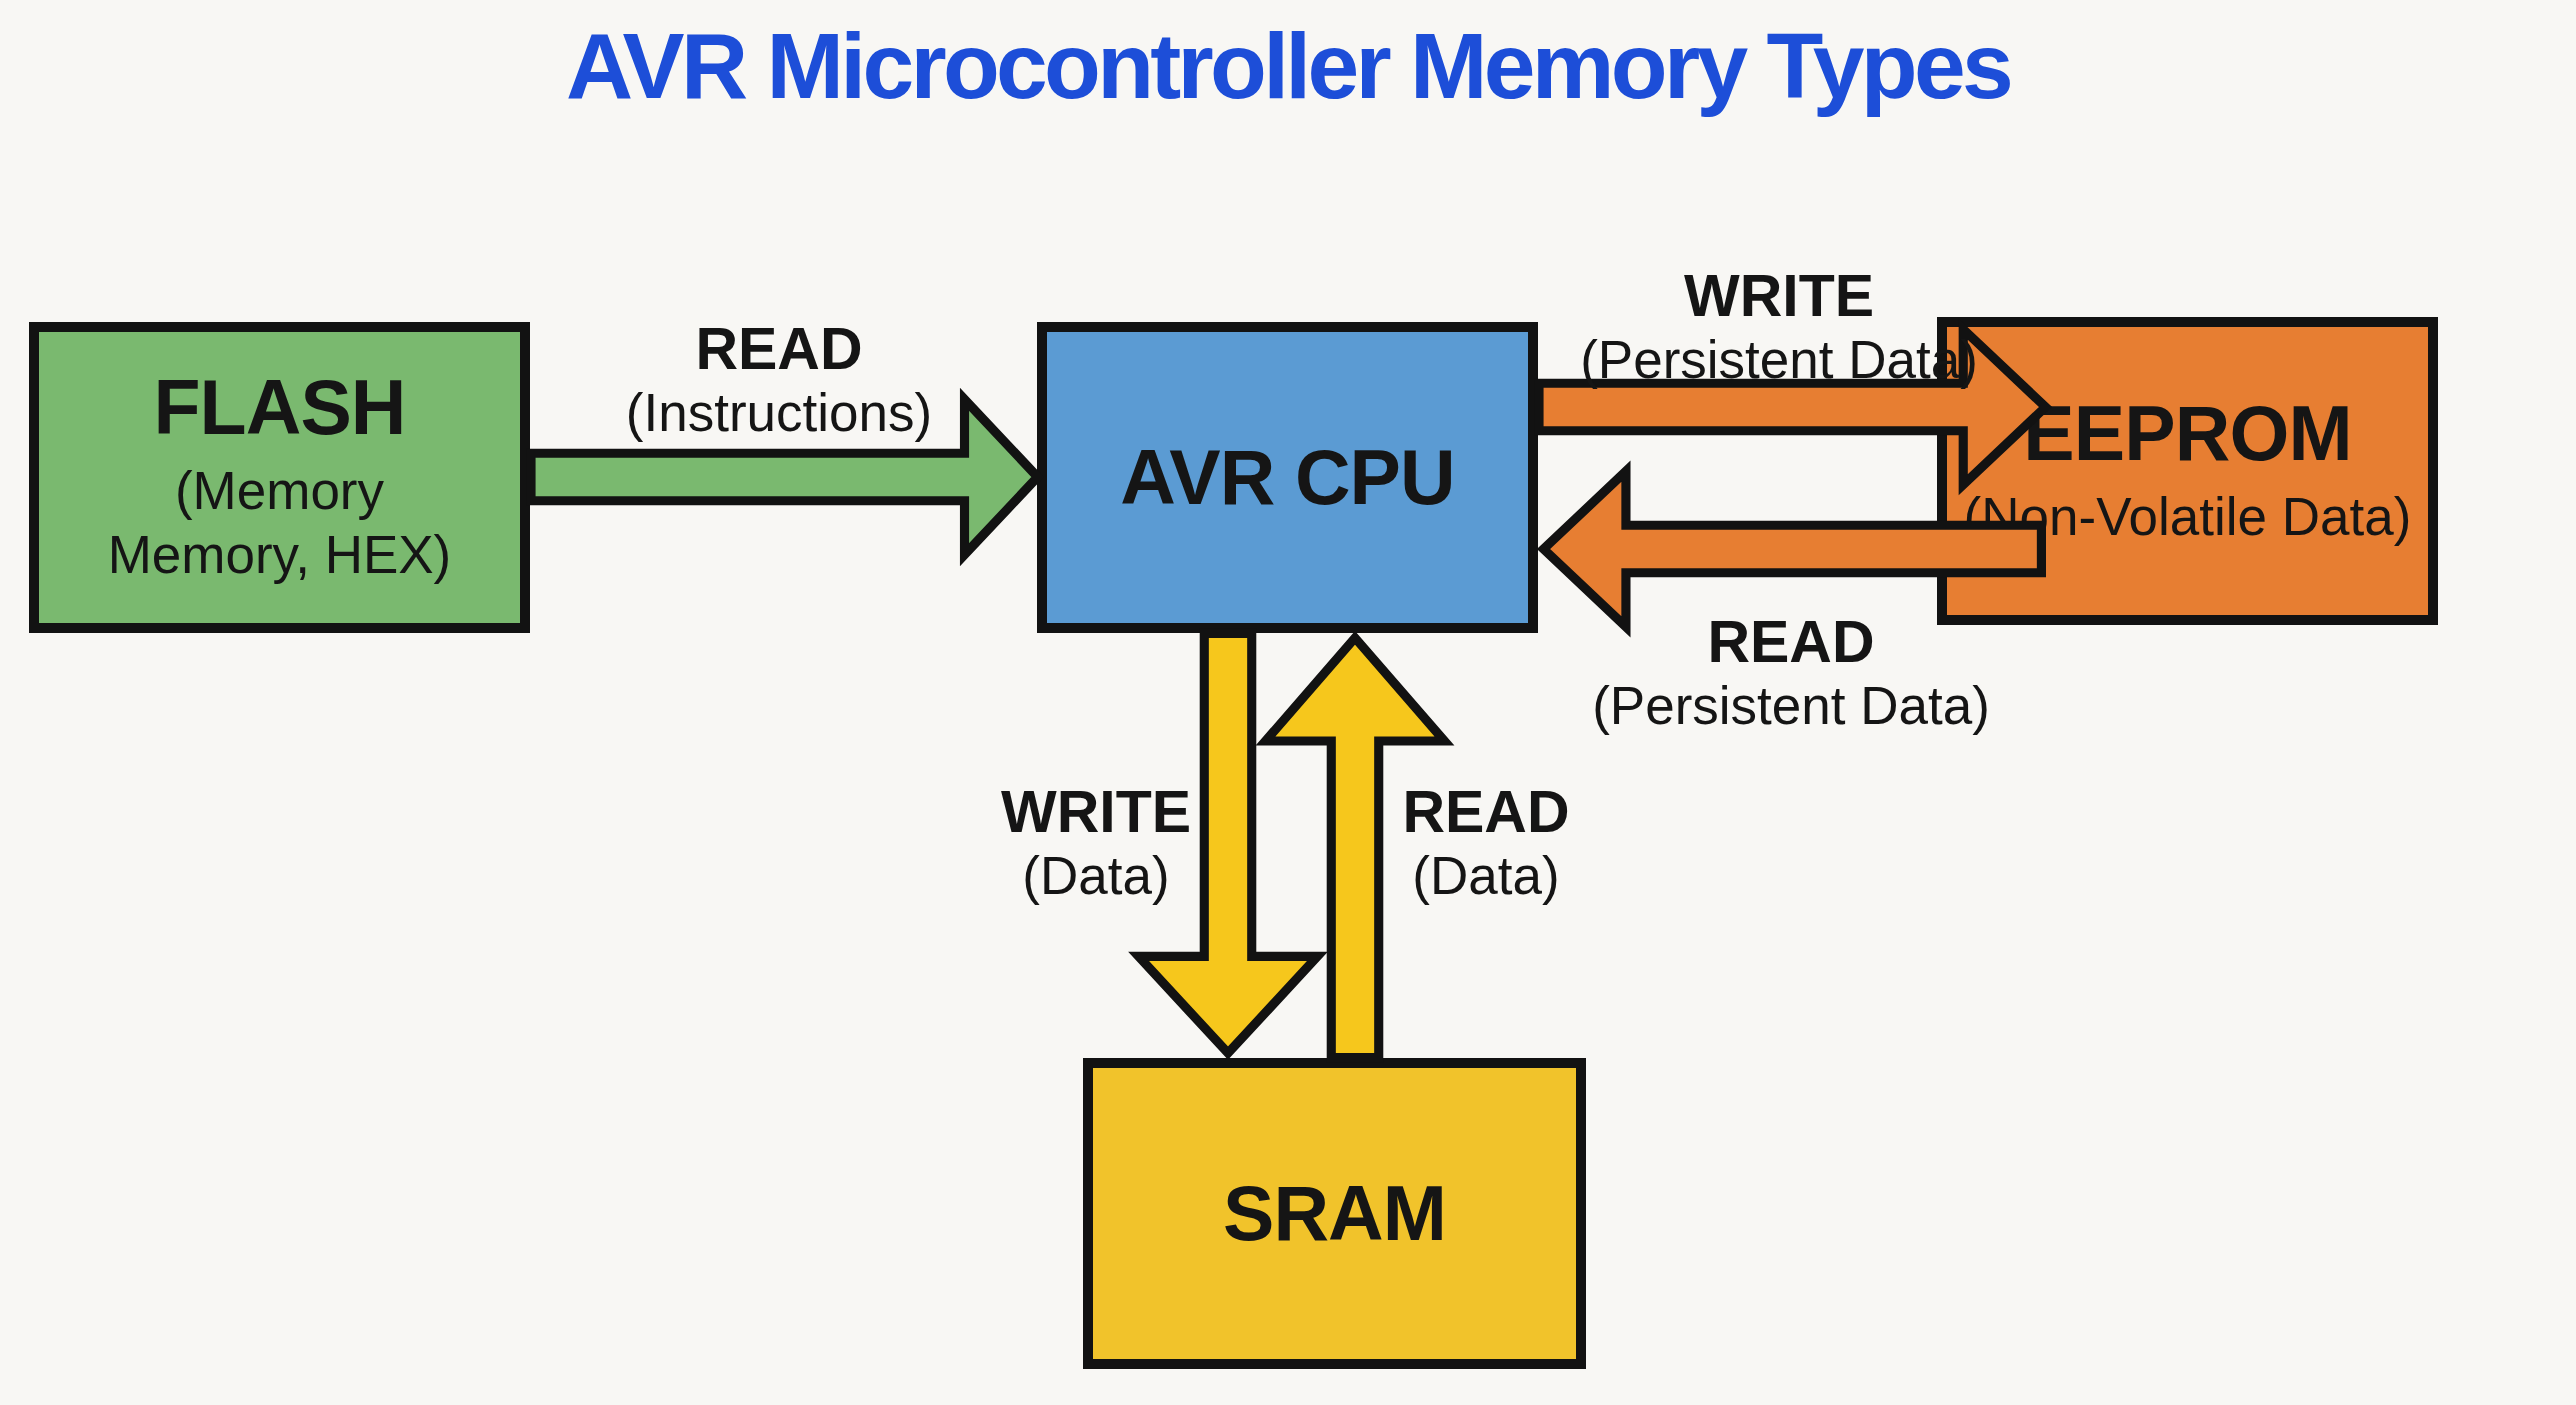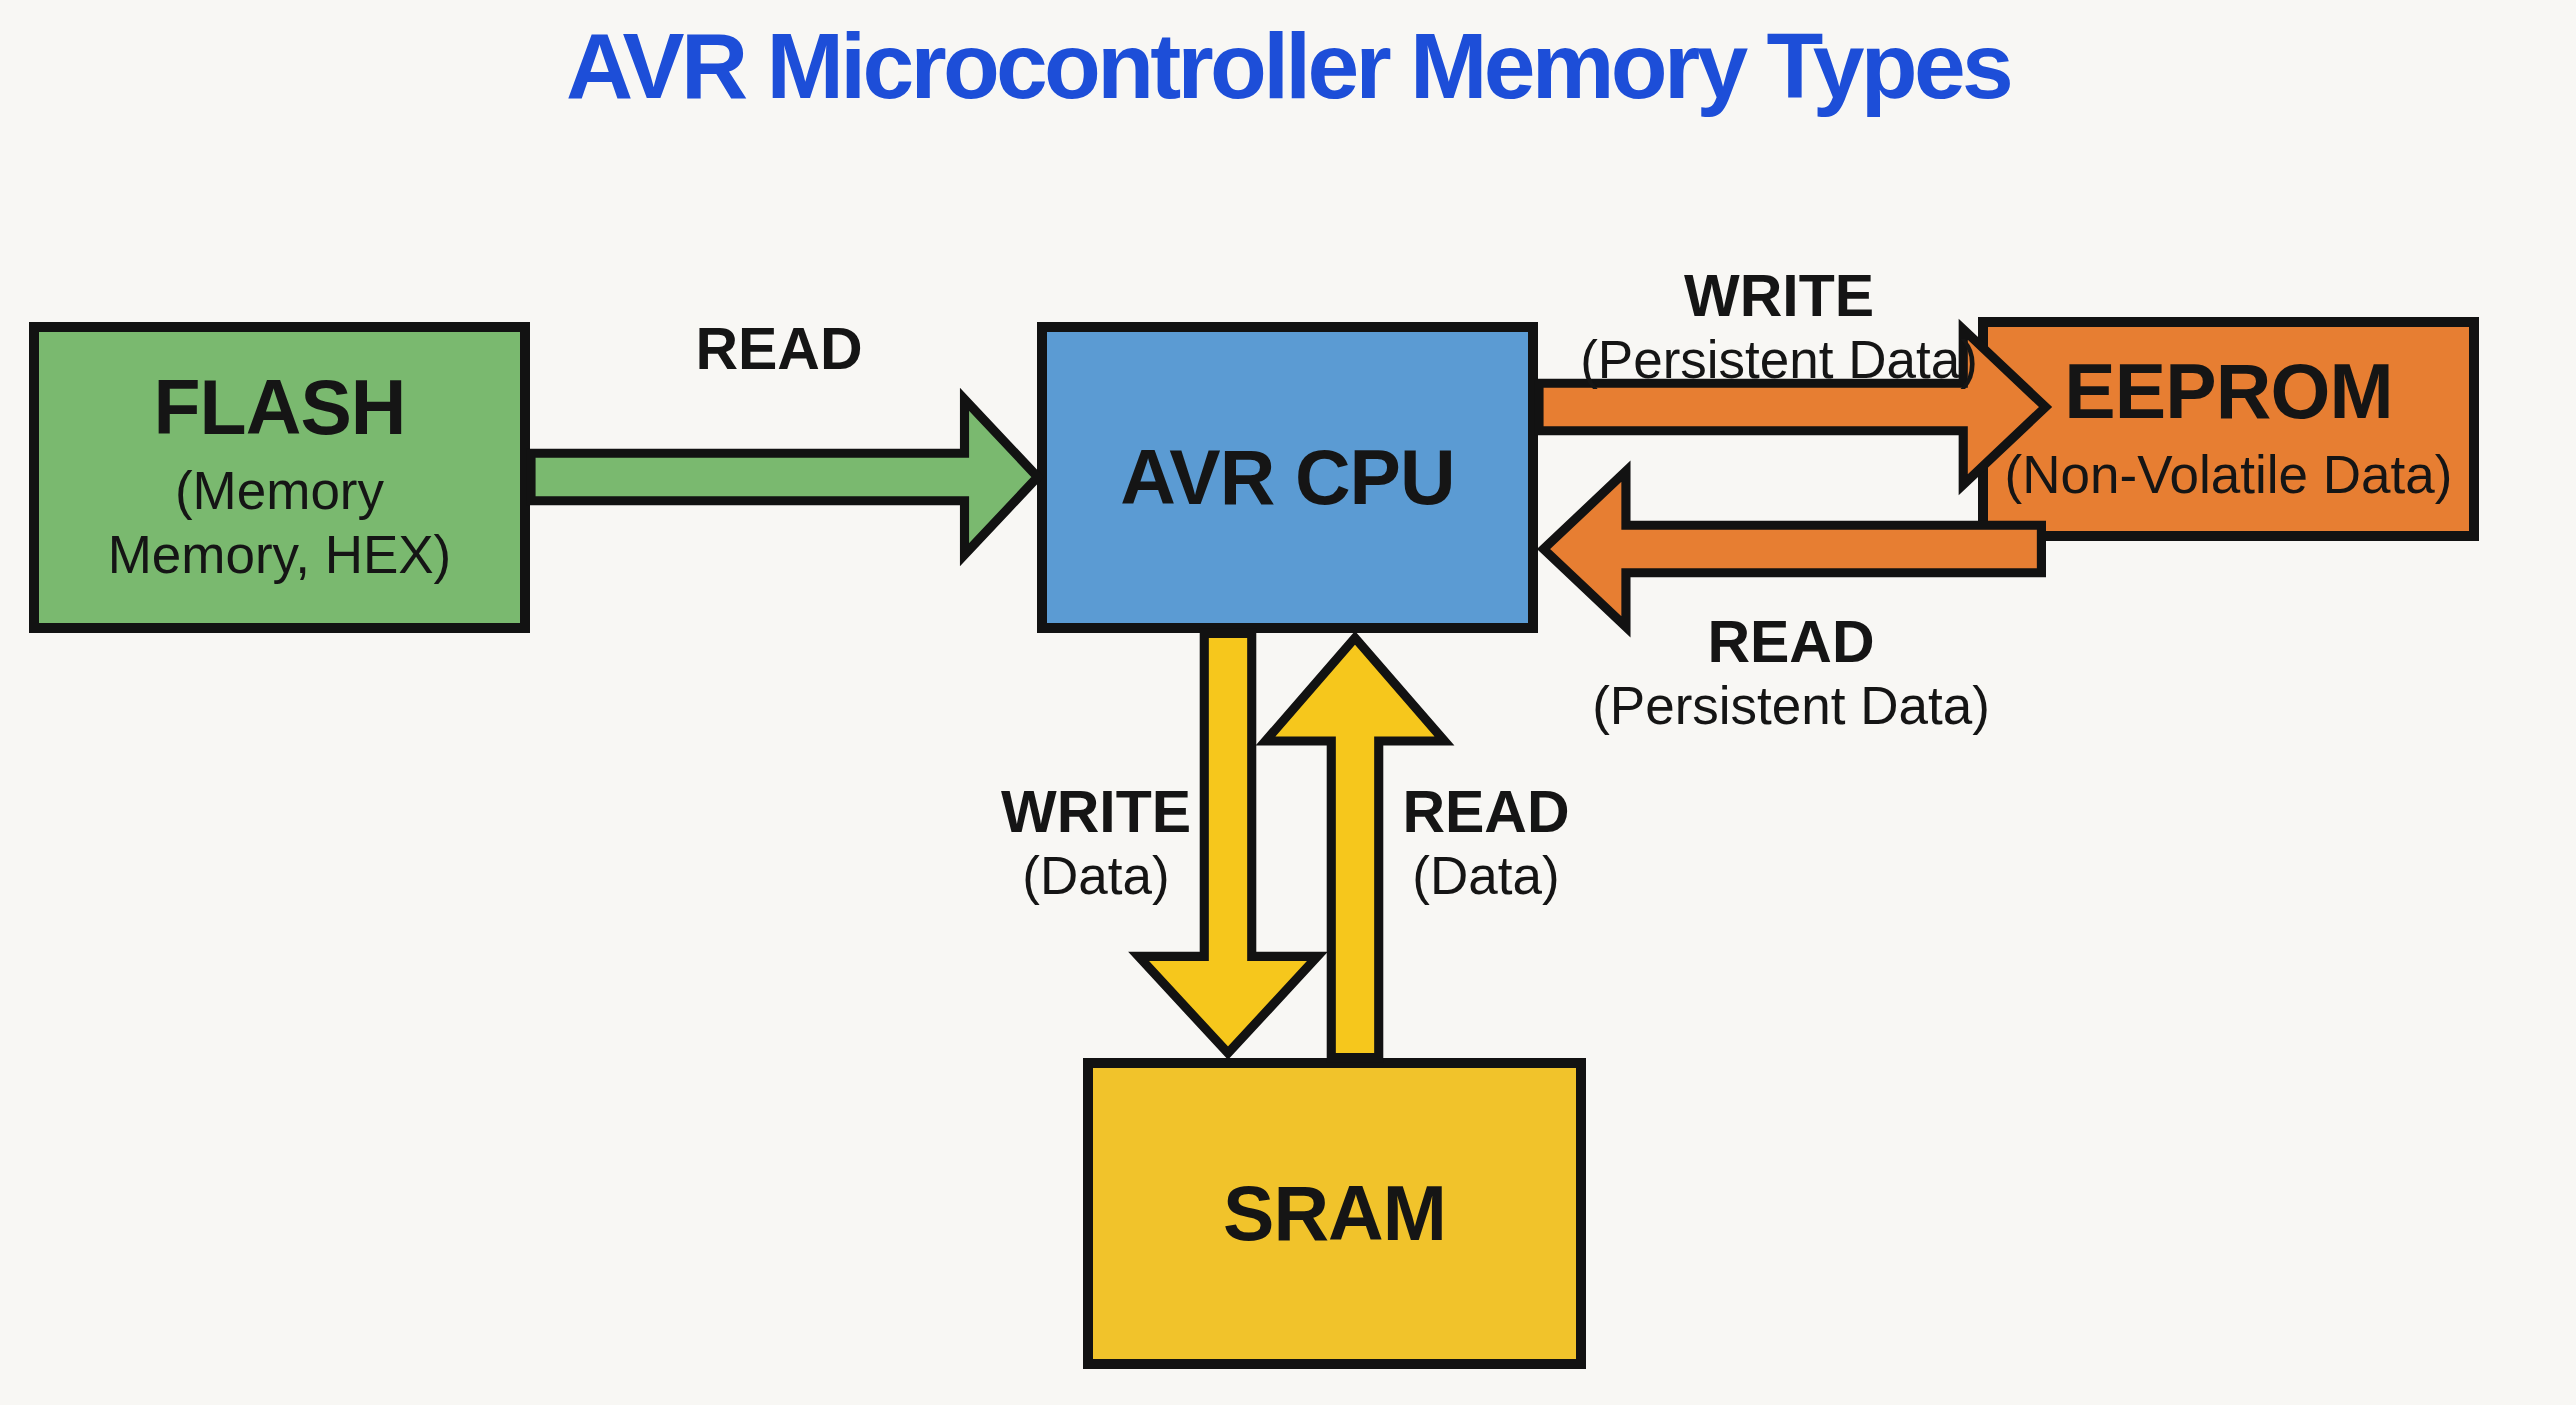--- a/index.html
+++ b/index.html
@@ -33,21 +33,21 @@
     border: 10px solid #121212;
     display: flex;
     flex-direction: column;
     align-items: center;
     justify-content: center;
     text-align: center;
     color: #151515;
   }
   .node-flash  { left: 29px;   top: 322px;  width: 501px; height: 311px; }
   .node-cpu    { left: 1037px; top: 322px;  width: 501px; height: 311px; }
-  .node-eeprom { left: 1978px; top: 317px;  width: 501px; height: 224px; }
+  .node-eeprom { left: 1937px; top: 317px;  width: 501px; height: 308px; }
   .node-sram   { left: 1036px; top: 1058px; width: 503px; height: 311px; margin-left: 47px; }
   .node-label {
     font-size: 77px;
     font-weight: 700;
     letter-spacing: -0.9px;
     line-height: 1.05;
   }
   .node-sub {
     font-size: 53px;
     font-weight: 400;
@@ -116,20 +116,21 @@
   <svg class="arrow" style="left:1134px; top:633px;" width="188" height="425" viewBox="0 0 206 465">
     <polygon points="77,0 77,354 5,354 103,460 201,354 129,354 129,0" stroke="#121212" stroke-width="10" stroke-linejoin="miter" stroke-miterlimit="8" fill="#f6c71c"></polygon>
   </svg>
 
   <svg class="arrow" style="left:1261px; top:633px;" width="188" height="425" viewBox="0 0 206 465">
     <polygon points="77,465 77,118 5,118 103,5 201,118 129,118 129,465" stroke="#121212" stroke-width="10" stroke-linejoin="miter" stroke-miterlimit="8" fill="#f6c71c"></polygon>
   </svg>
 
   <div class="edge-label" style="left:779px; top:316px;">
     <div class="edge-verb">READ</div>
+    <div class="edge-sub">(Instructions)</div>
   </div>
 
   <div class="edge-label" style="left:1779px; top:263px;">
     <div class="edge-verb">WRITE</div>
     <div class="edge-sub">(Persistent Data)</div>
   </div>
 
   <div class="edge-label" style="left:1791px; top:609px;">
     <div class="edge-verb">READ</div>
     <div class="edge-sub">(Persistent Data)</div>

